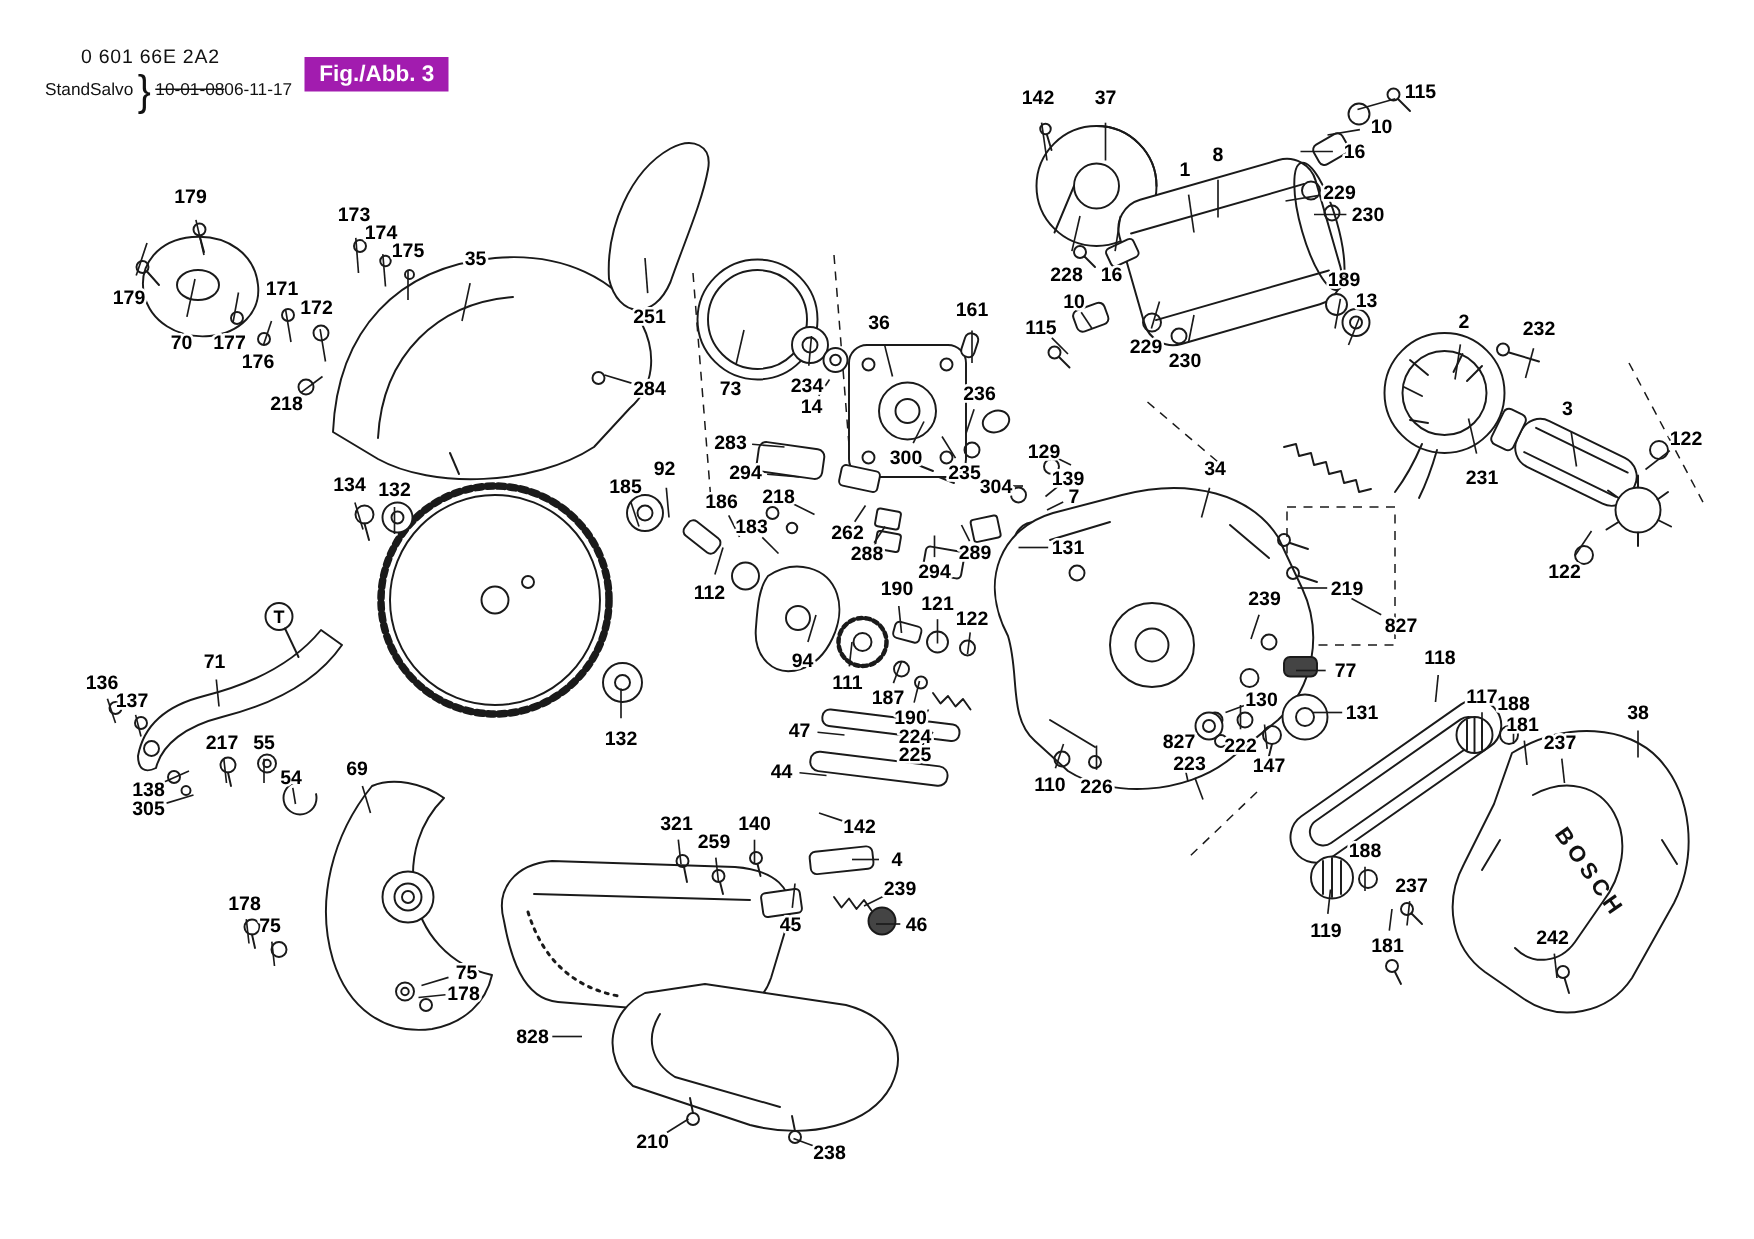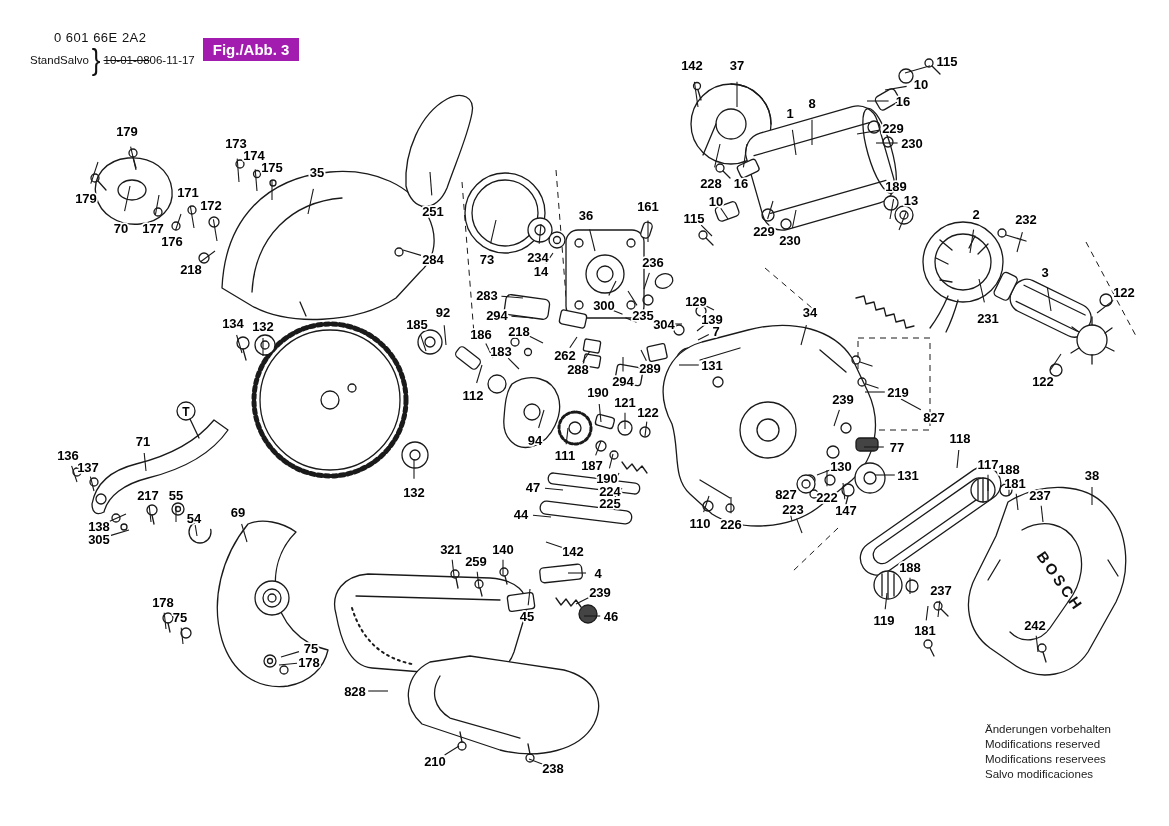--- a/index.html
+++ b/index.html
@@ -640,20 +640,14 @@
         <div class="brace">}</div>
         <div class="revcol">
           <span class="strike">10-01-08</span>
           <span>06-11-17</span>
         </div>
       </div>
     </div>
     <div class="figbox">Fig./Abb. 3</div>
   </div>
 
-  <div class="footer">
-    <div>Änderungen vorbehalten</div>
-    <div>Modifications reserved</div>
-    <div>Modifications reservees</div>
-    <div>Salvo modificaciones</div>
-  </div>
 
 </div>
 
 </body></html>

